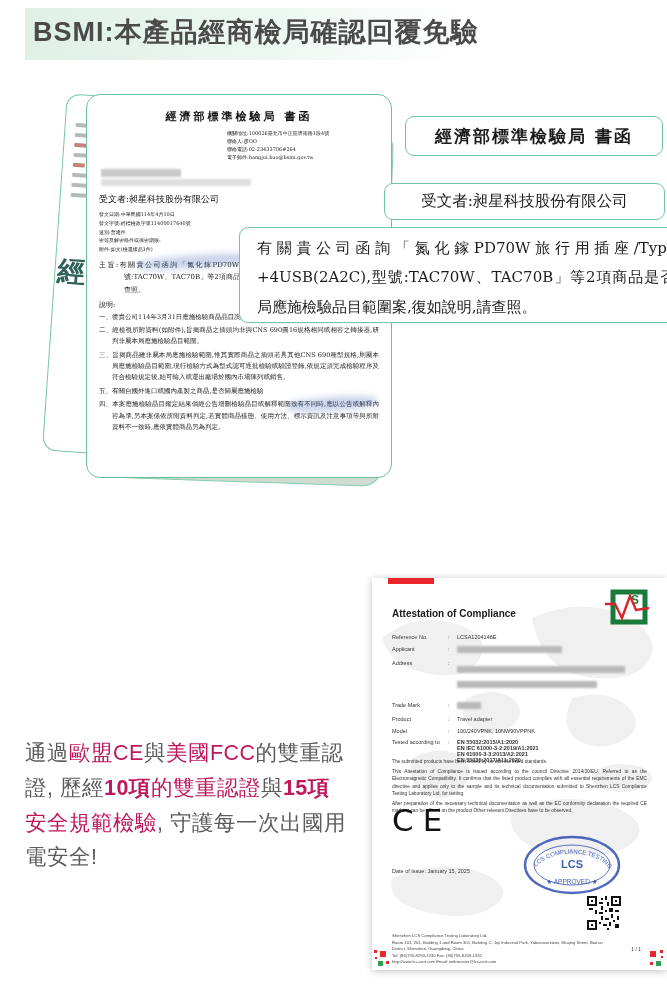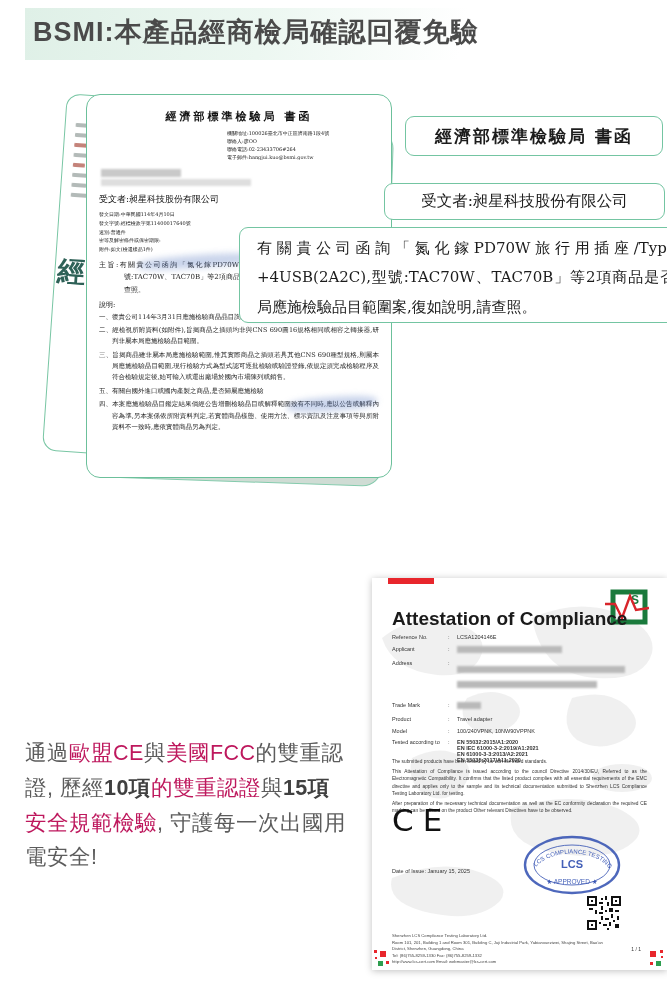--- a/index.html
+++ b/index.html
@@ -43,29 +43,29 @@
   #co-doc-title{left:405px;top:116px;width:258px;height:40px;font-size:17px;letter-spacing:2px;font-weight:600;}
   #co-recipient{left:384px;top:183px;width:281px;height:37px;font-size:15.5px;}
   #co-subject{left:239px;top:227px;width:486px;height:96px;font-size:15px;line-height:1.95;
     padding:6px 17px;text-align:justify;display:block;}
   #co-verdict{left:376px;top:399px;width:288px;height:39px;font-size:15.5px;}
 
   
   .intro{position:absolute;left:25px;top:736px;width:322px;font-size:21.5px;line-height:1.62;
     color:#5c5c5c;font-weight:500;letter-spacing:.5px;}
   .intro .b{color:#be185d;}
-  .intro .d{color:#404040;font-weight:700;}
+  .intro .d{color:#be185d;font-weight:700;}
 
   
   .cert{position:absolute;left:372px;top:578px;width:295px;height:392px;background:#ffffff;z-index:4;
     box-shadow:0 1px 7px rgba(0,0,0,.25);font-family:"Liberation Sans",sans-serif;}
   .cert-map{position:absolute;left:0;top:0;width:295px;height:392px;opacity:.5;}
   .cert-topbar{position:absolute;left:16px;top:0;width:46px;height:6px;background:#e8262c;}
   .cert-logo{position:absolute;right:18px;top:10px;}
-  .cert-title{position:absolute;left:20px;top:30px;font-size:19px;font-weight:700;color:#1a1a1a;}
+  .cert-title{position:absolute;left:20px;top:30px;font-size:10px;font-weight:700;color:#1a1a1a;}
   .cert-rows{position:absolute;left:20px;top:56px;width:252px;font-size:5.5px;color:#333;}
   .crow{display:flex;margin-bottom:5.5px;}
   .crow .lbl{width:56px;flex:none;}
   .crow .col{width:9px;flex:none;}
   .crow .val{flex:1;white-space:pre-line;}
   .rd{background:#b9b9b9;filter:blur(1.2px);height:7px;margin-bottom:2px;}
   .cert-paras{position:absolute;left:20px;top:180px;width:255px;font-size:4.8px;line-height:1.5;
     color:#333;text-align:justify;}
   .cert-paras p{margin:0 0 3px;}
   .cert-ce{position:absolute;left:20px;top:224px;font-size:31px;font-weight:500;letter-spacing:9px;

